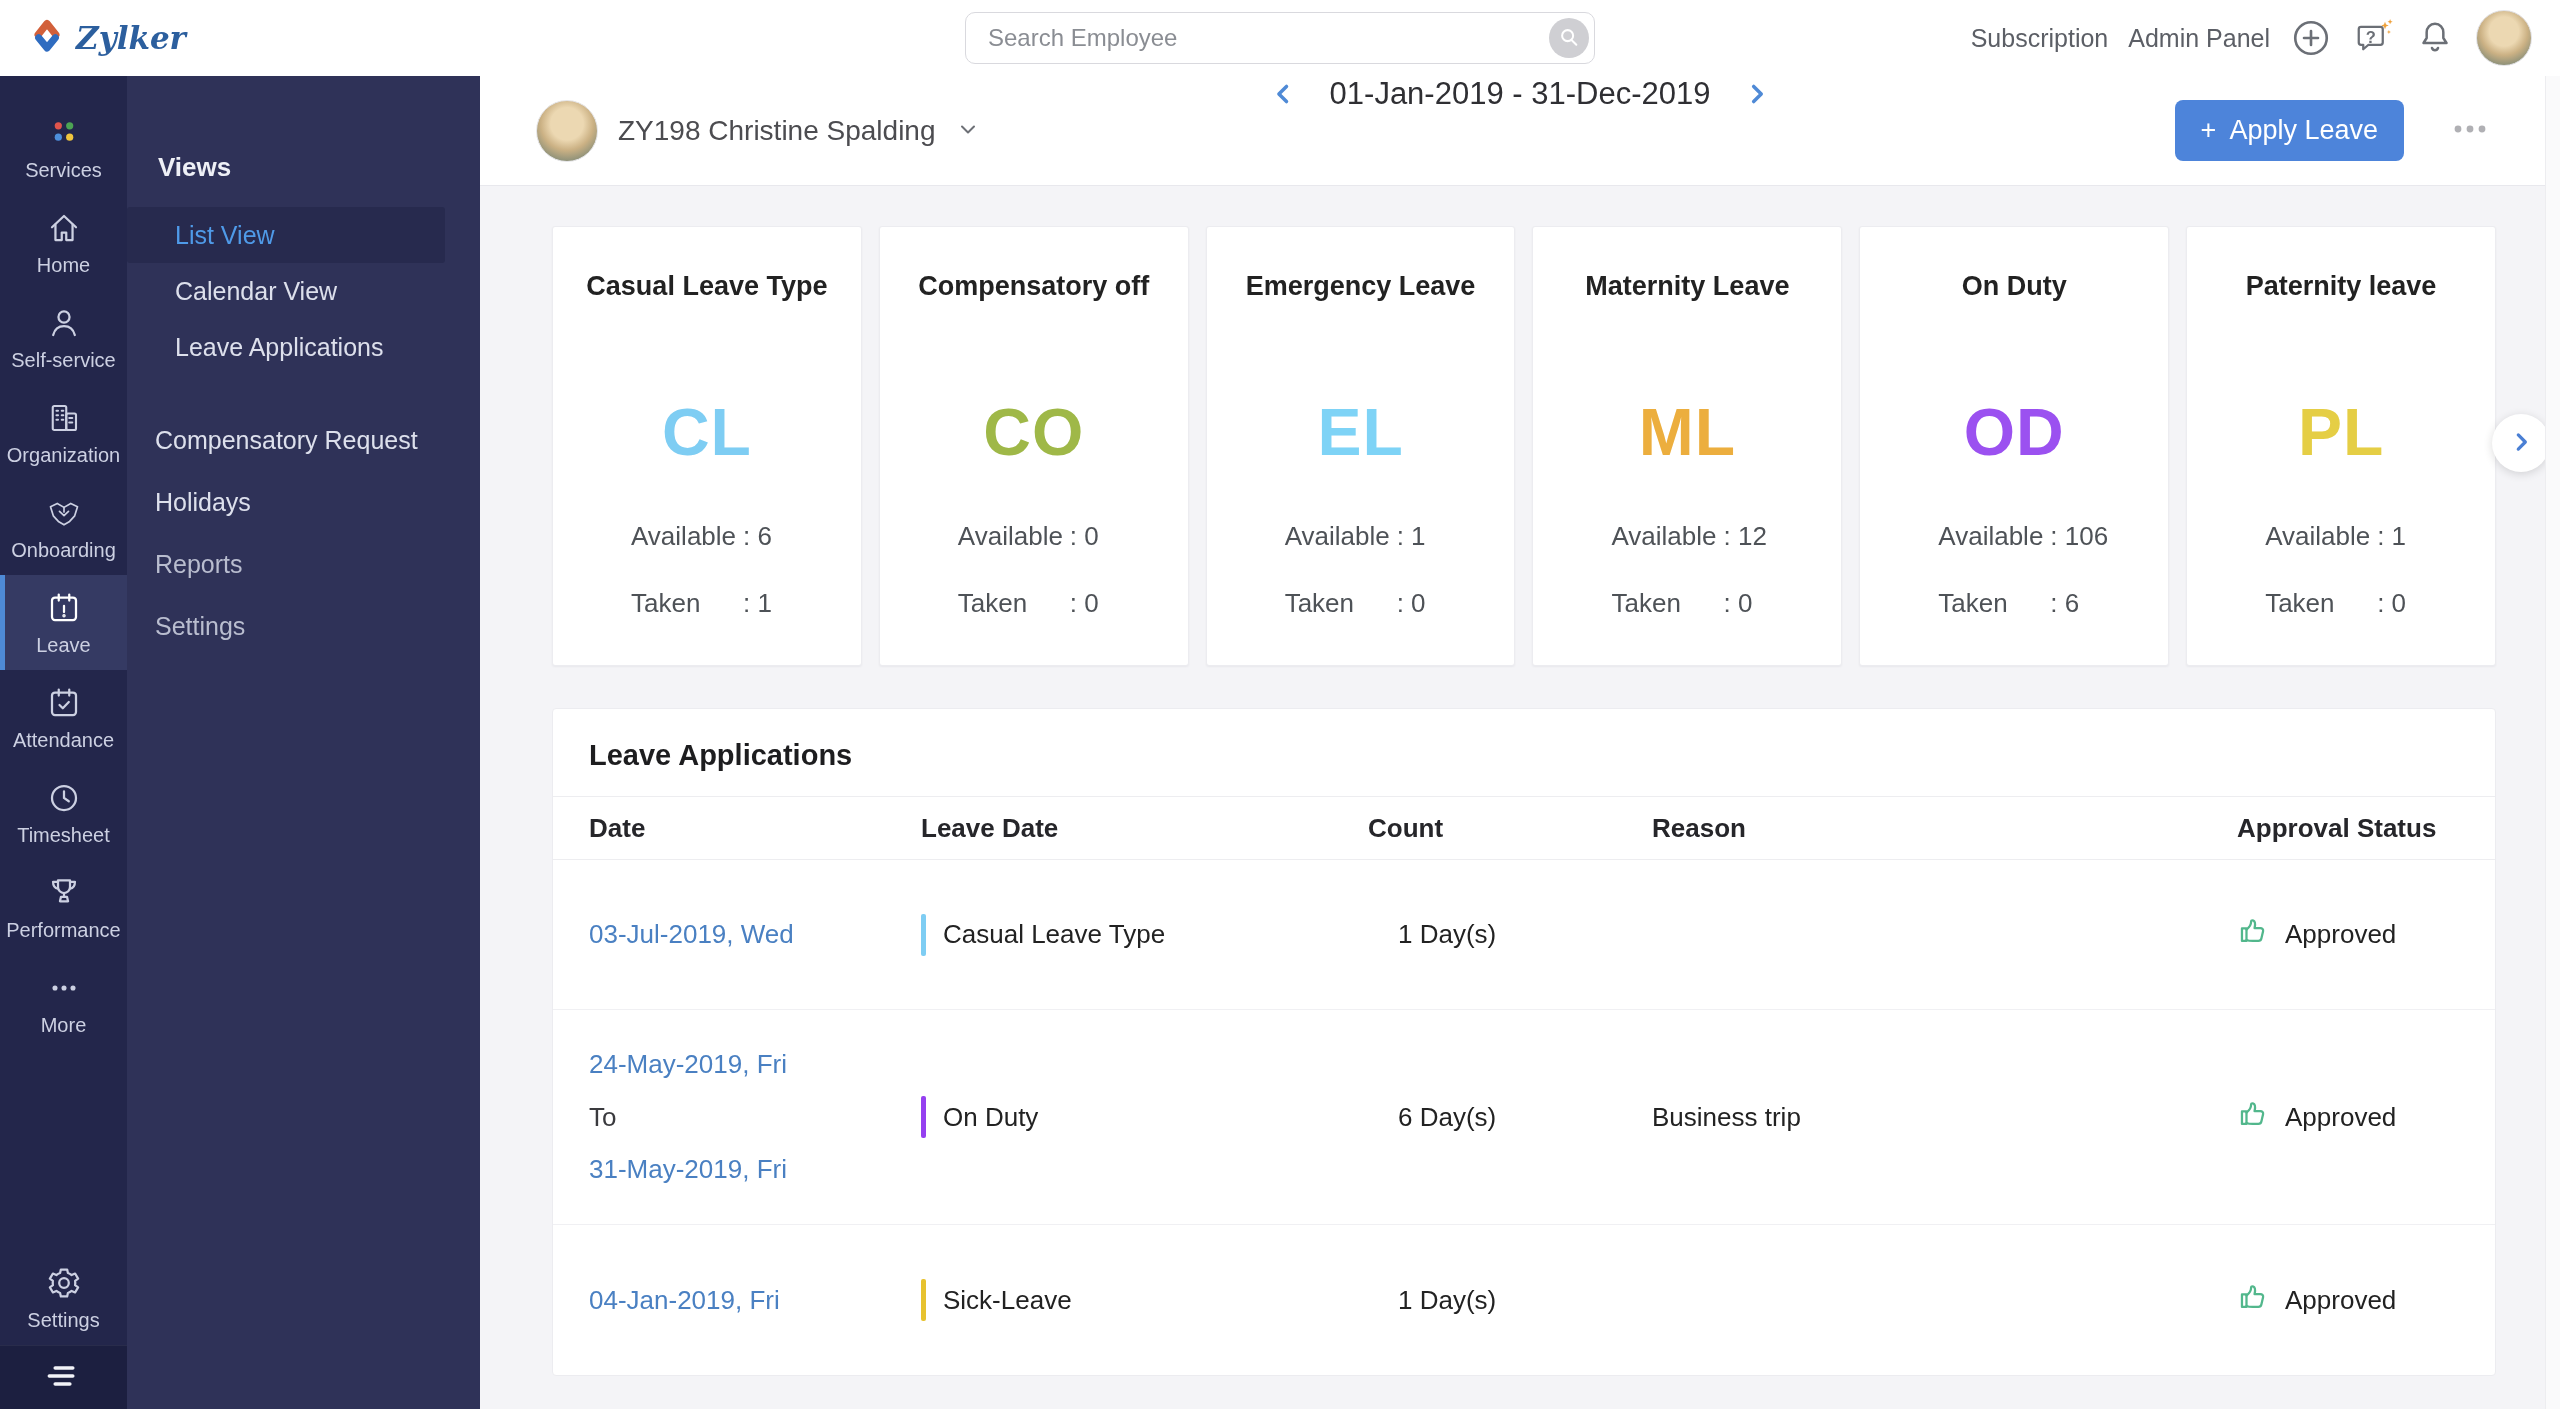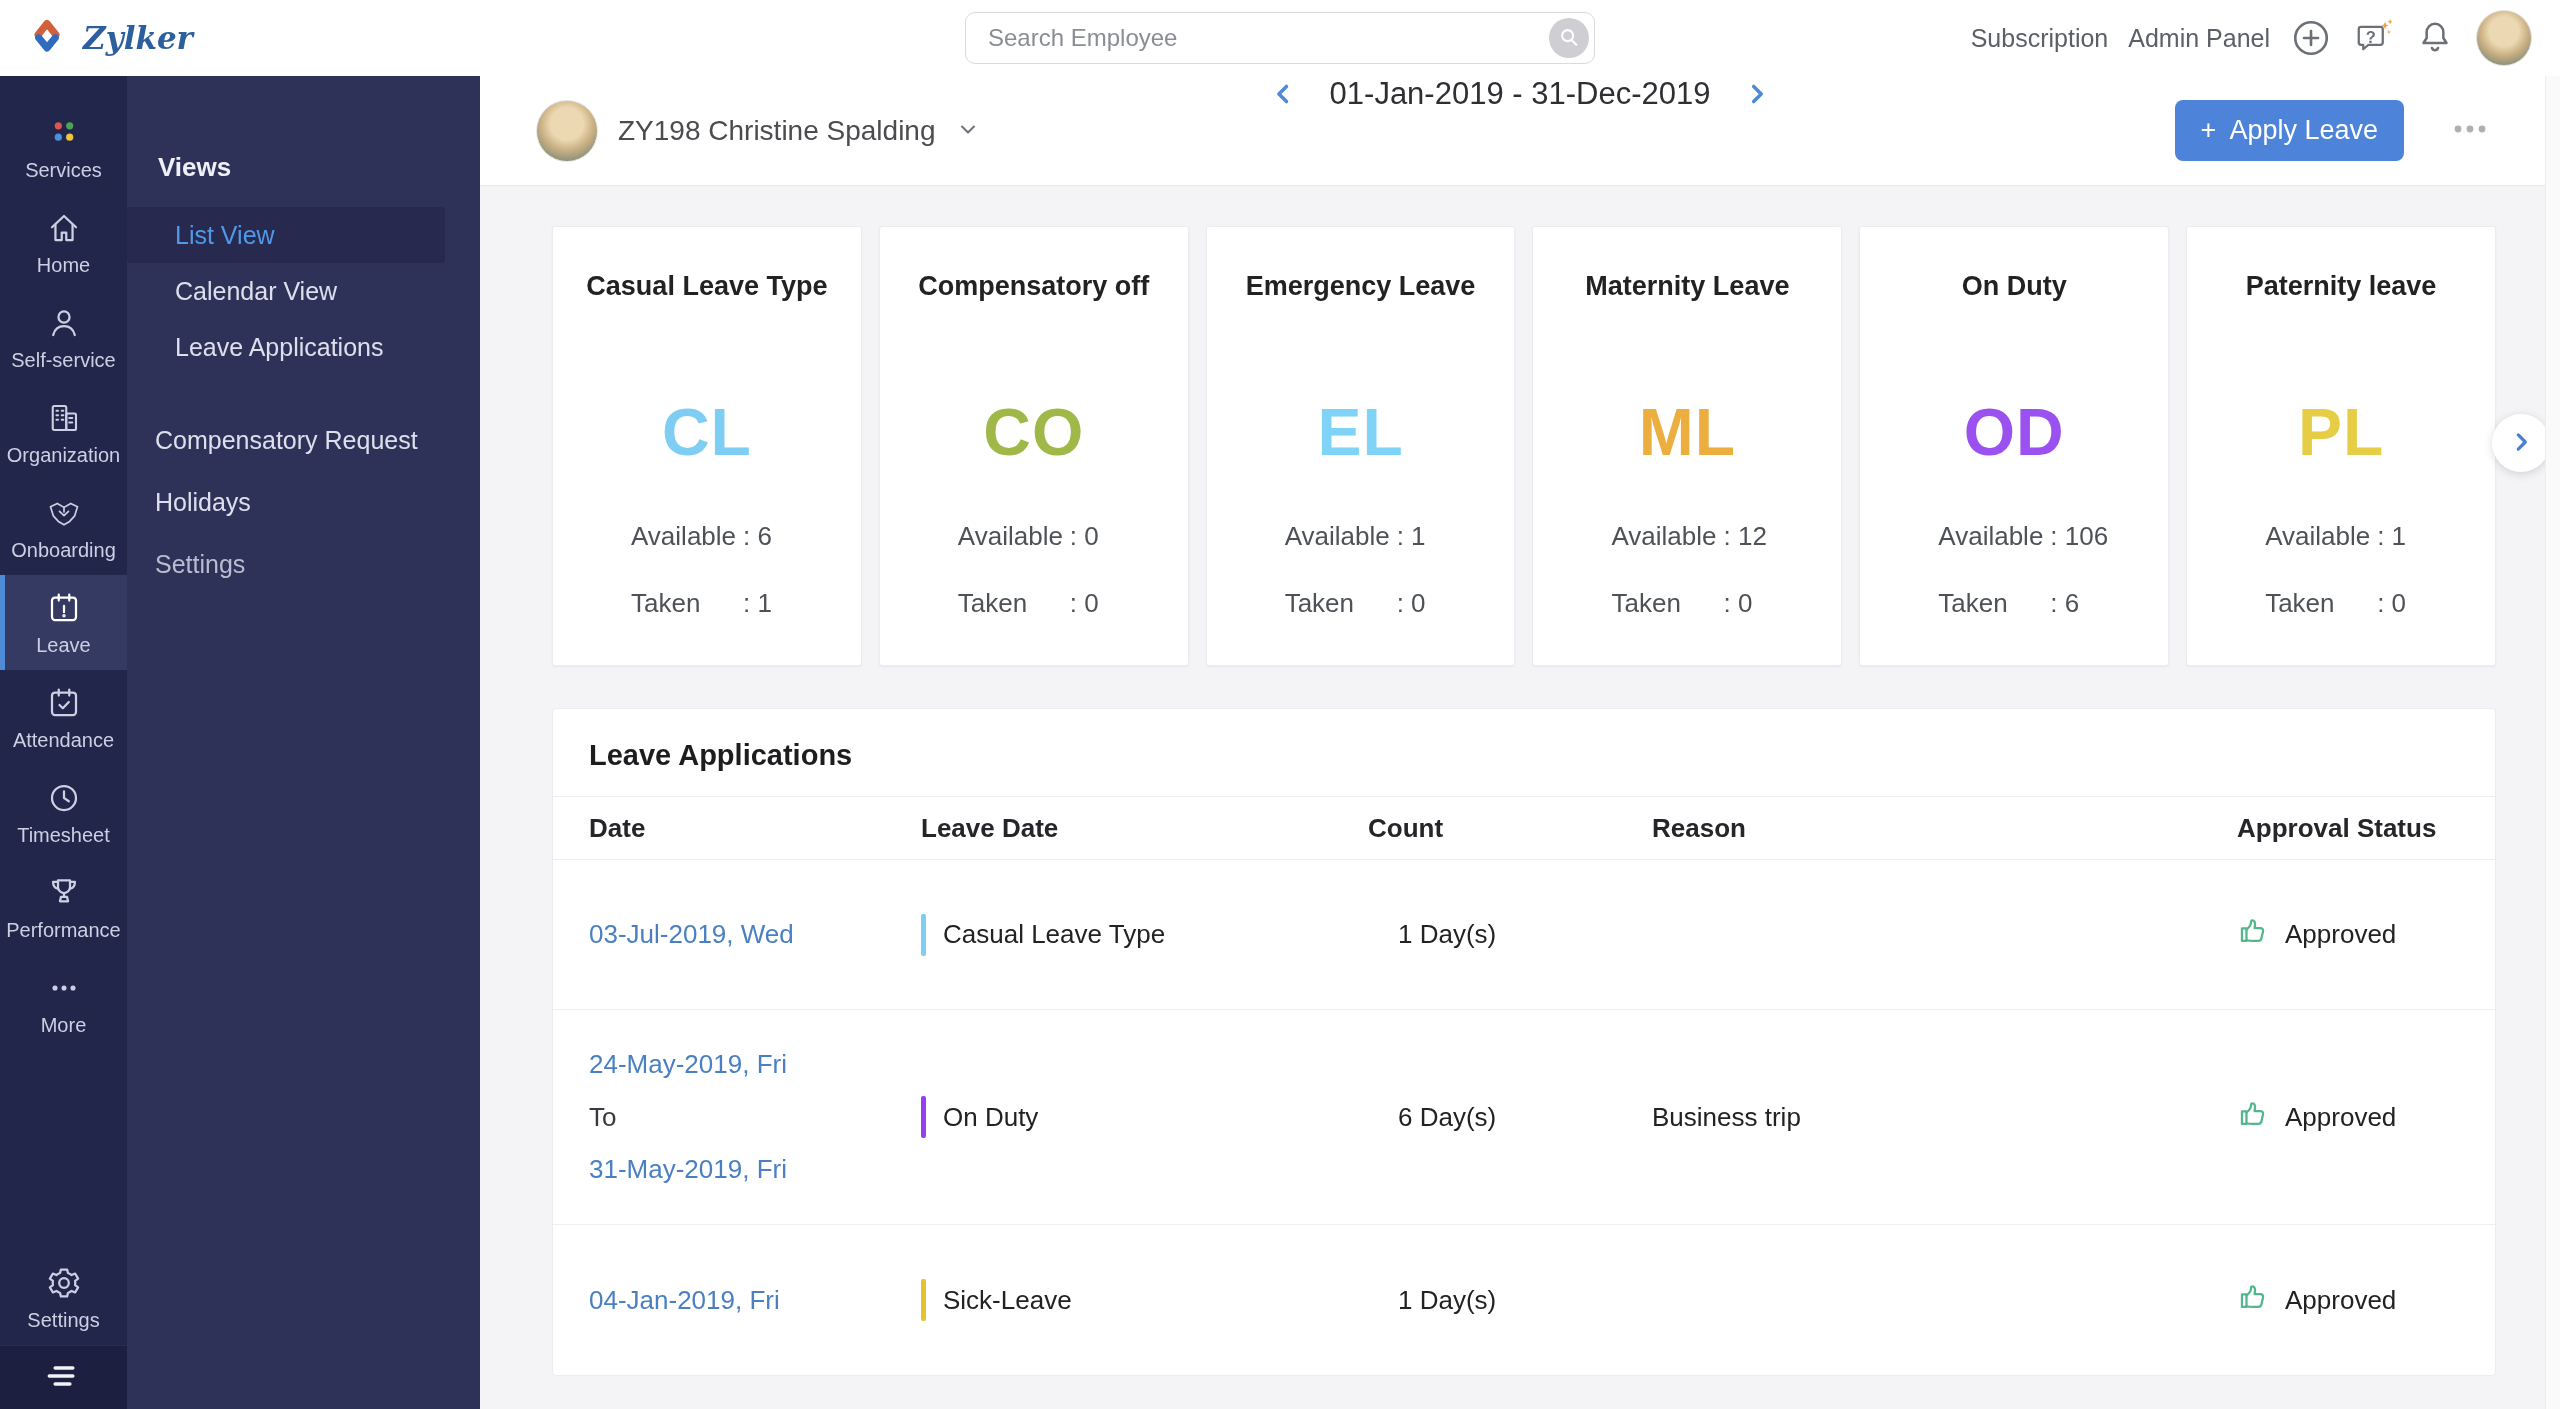--- a/index.html
+++ b/index.html
@@ -1,20 +1,20 @@
 <!DOCTYPE html>
 <html><head>
 <meta charset="utf-8">
 <style>
   * { margin:0; padding:0; box-sizing:border-box; }
   html,body { width:2560px; height:1409px; overflow:hidden; font-family:"Liberation Sans", sans-serif; background:#f4f4f7; }
 
   
   .topbar { height:76px; background:#ffffff; display:flex; align-items:center; padding:0 28px; position:relative; z-index:5; }
-  .logo { display:flex; align-items:center; gap:17px; }
+  .logo { display:flex; align-items:center; gap:10px; }
   .logo-text { font-family:"DejaVu Serif", serif; font-style:italic; font-weight:700; font-size:31px; color:#2c5f9e; }
   .searchwrap { position:absolute; left:50%; transform:translateX(-50%); width:630px; }
   .searchwrap input { width:100%; height:52px; border:1px solid #d9d9de; border-radius:10px; padding:0 70px 0 22px; font-size:24px; color:#555; outline:none; font-family:inherit; background:#fff; }
   .searchwrap input::placeholder { color:#8a8d93; }
   .search-btn { position:absolute; right:6px; top:6px; width:40px; height:40px; border-radius:50%; background:#cfcfd3; border:none; display:flex; align-items:center; justify-content:center; cursor:pointer; }
   .top-right { margin-left:auto; display:flex; align-items:center; gap:20px; color:#5c5f66; font-size:25px; }
   .top-link { cursor:pointer; }
   .top-icon { width:42px; height:42px; display:flex; align-items:center; justify-content:center; cursor:pointer; position:relative; }
   .avatar-sm { width:56px; height:56px; border-radius:50%; background:radial-gradient(circle at 50% 38%, #ecd8b2 0 34%, #cbb184 55%, #8e9179 78%, #6f7262 100%); border:1px solid #e2e2e6; cursor:pointer; }
 
@@ -264,20 +264,21 @@
   </nav>
 
   <nav class="subbar">
     <div class="subbar-section">Views</div>
     <div class="view-item active">List View</div>
     <div class="view-item">Calendar View</div>
     <div class="view-item">Leave Applications</div>
     <div class="group">
       <div class="group-item">Compensatory Request</div>
       <div class="group-item">Holidays</div>
+      <div class="group-item dim">Reports</div>
       <div class="group-item dim">Settings</div>
     </div>
   </nav>
 
   <main class="main">
 
     <div class="mainhead">
       <div class="emp">
         <span class="avatar-md"></span>
         <span class="emp-name">ZY198 Christine Spalding</span>

